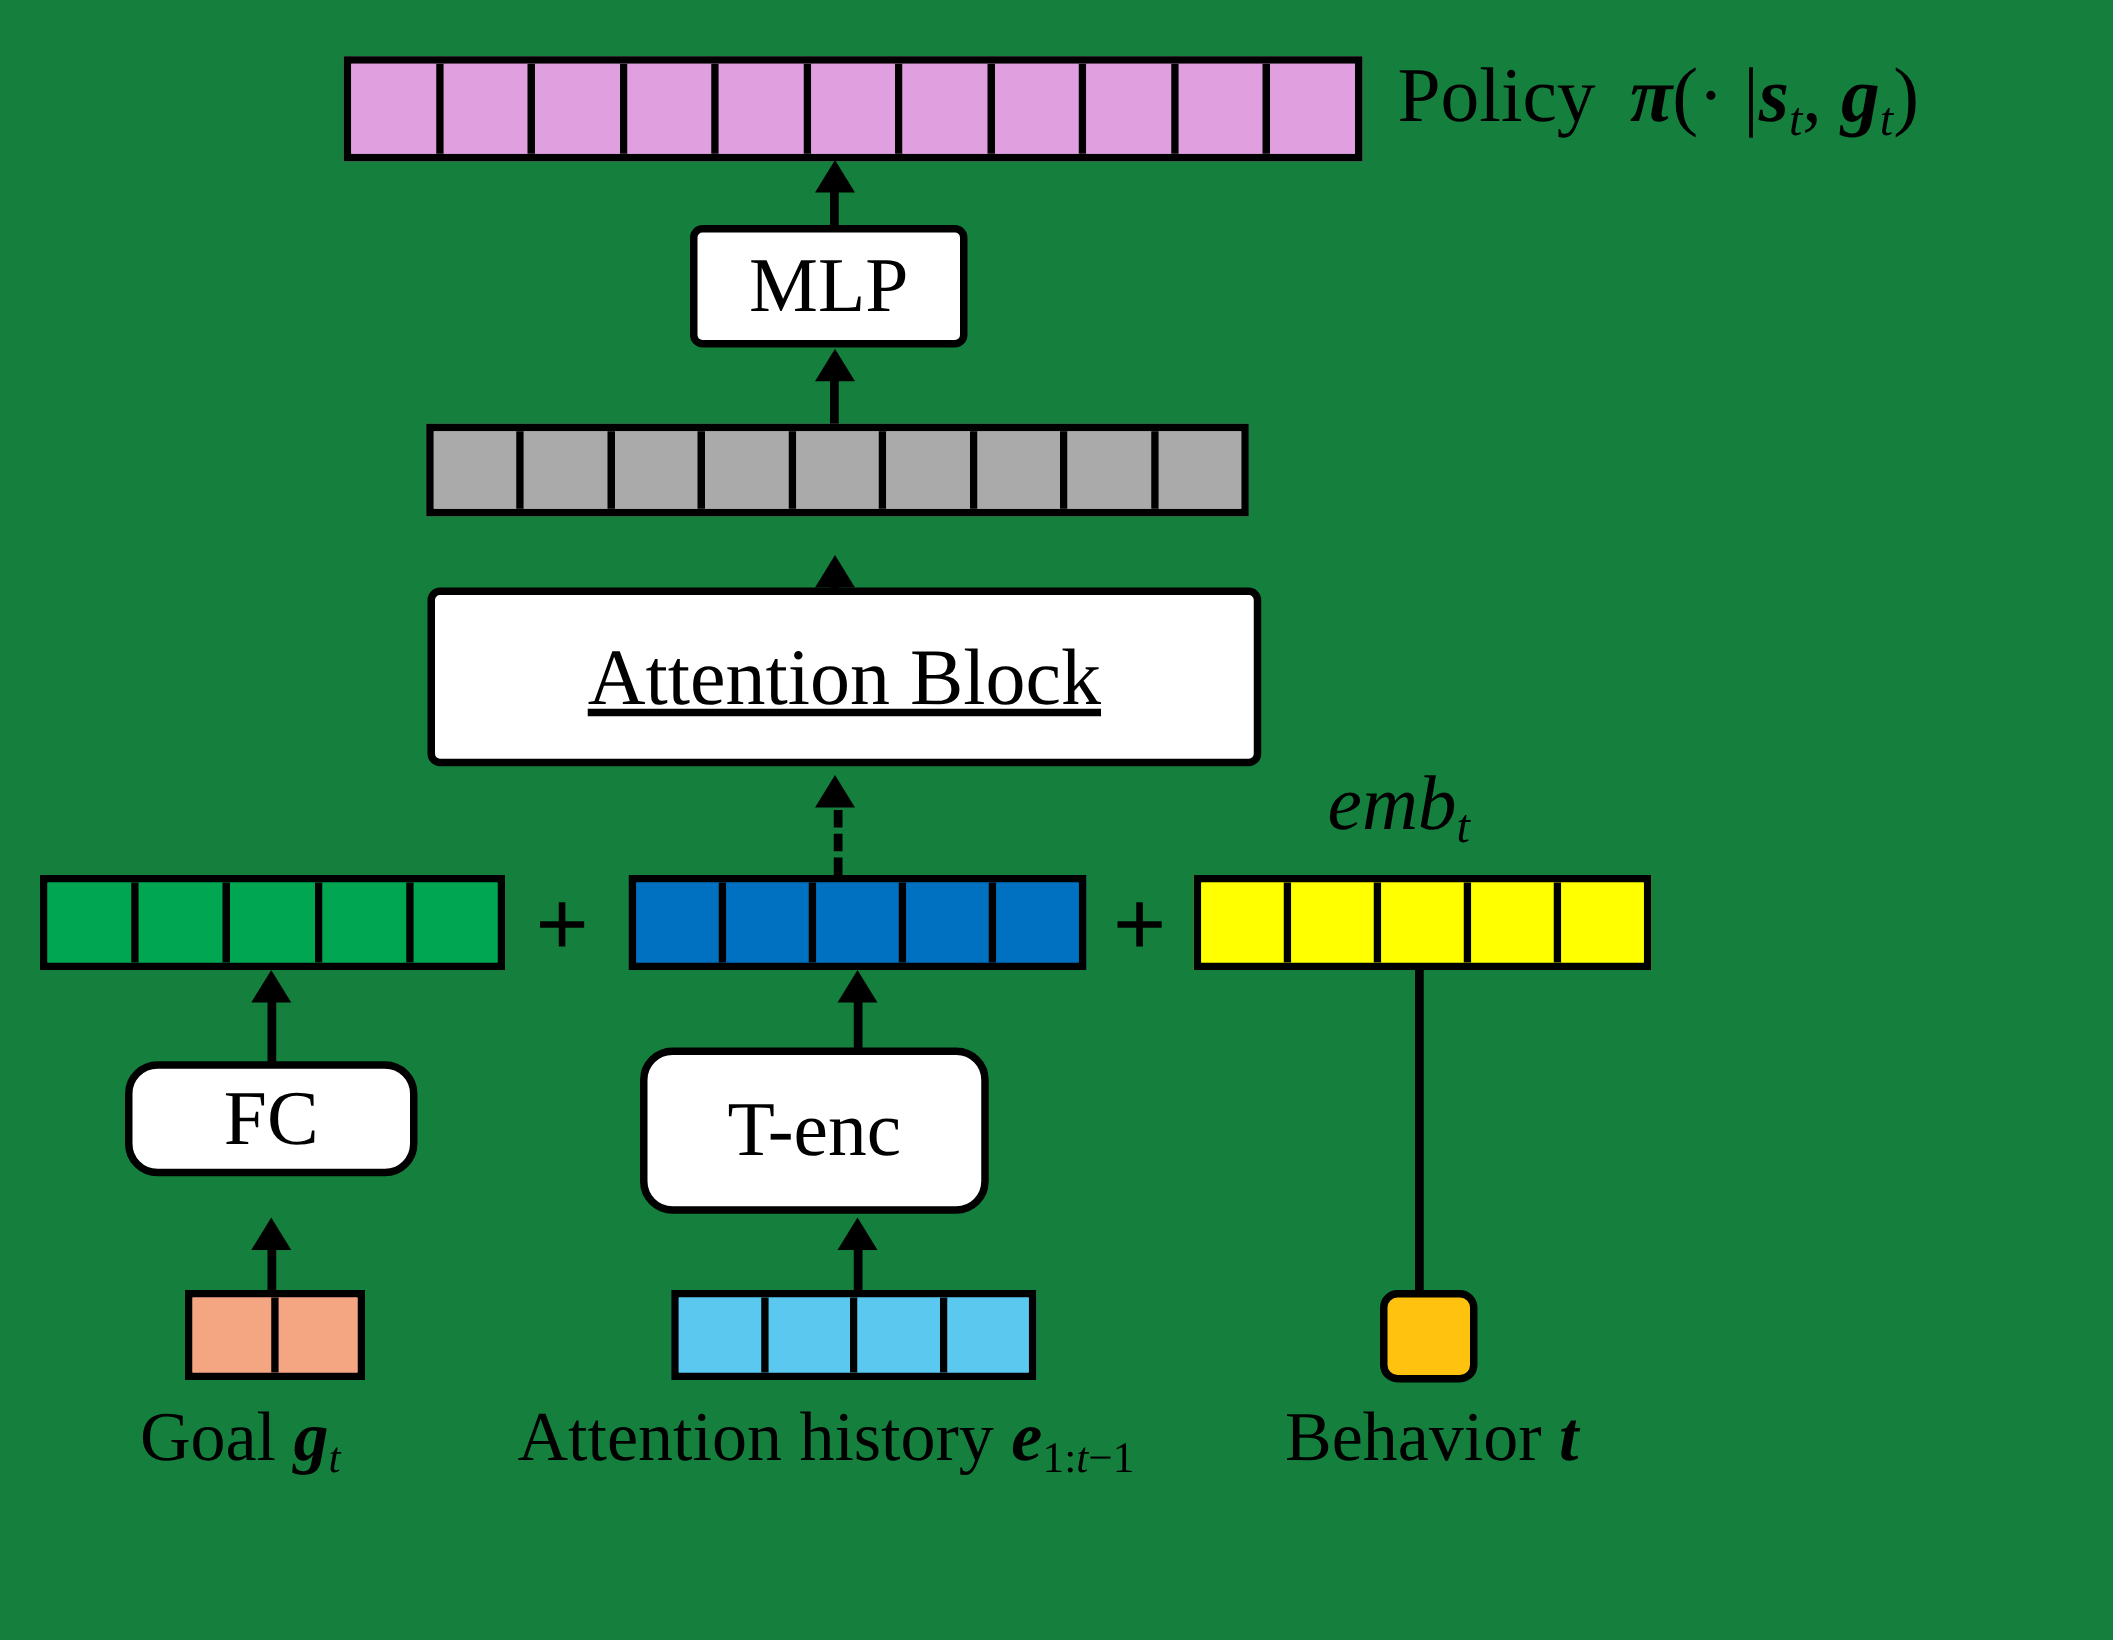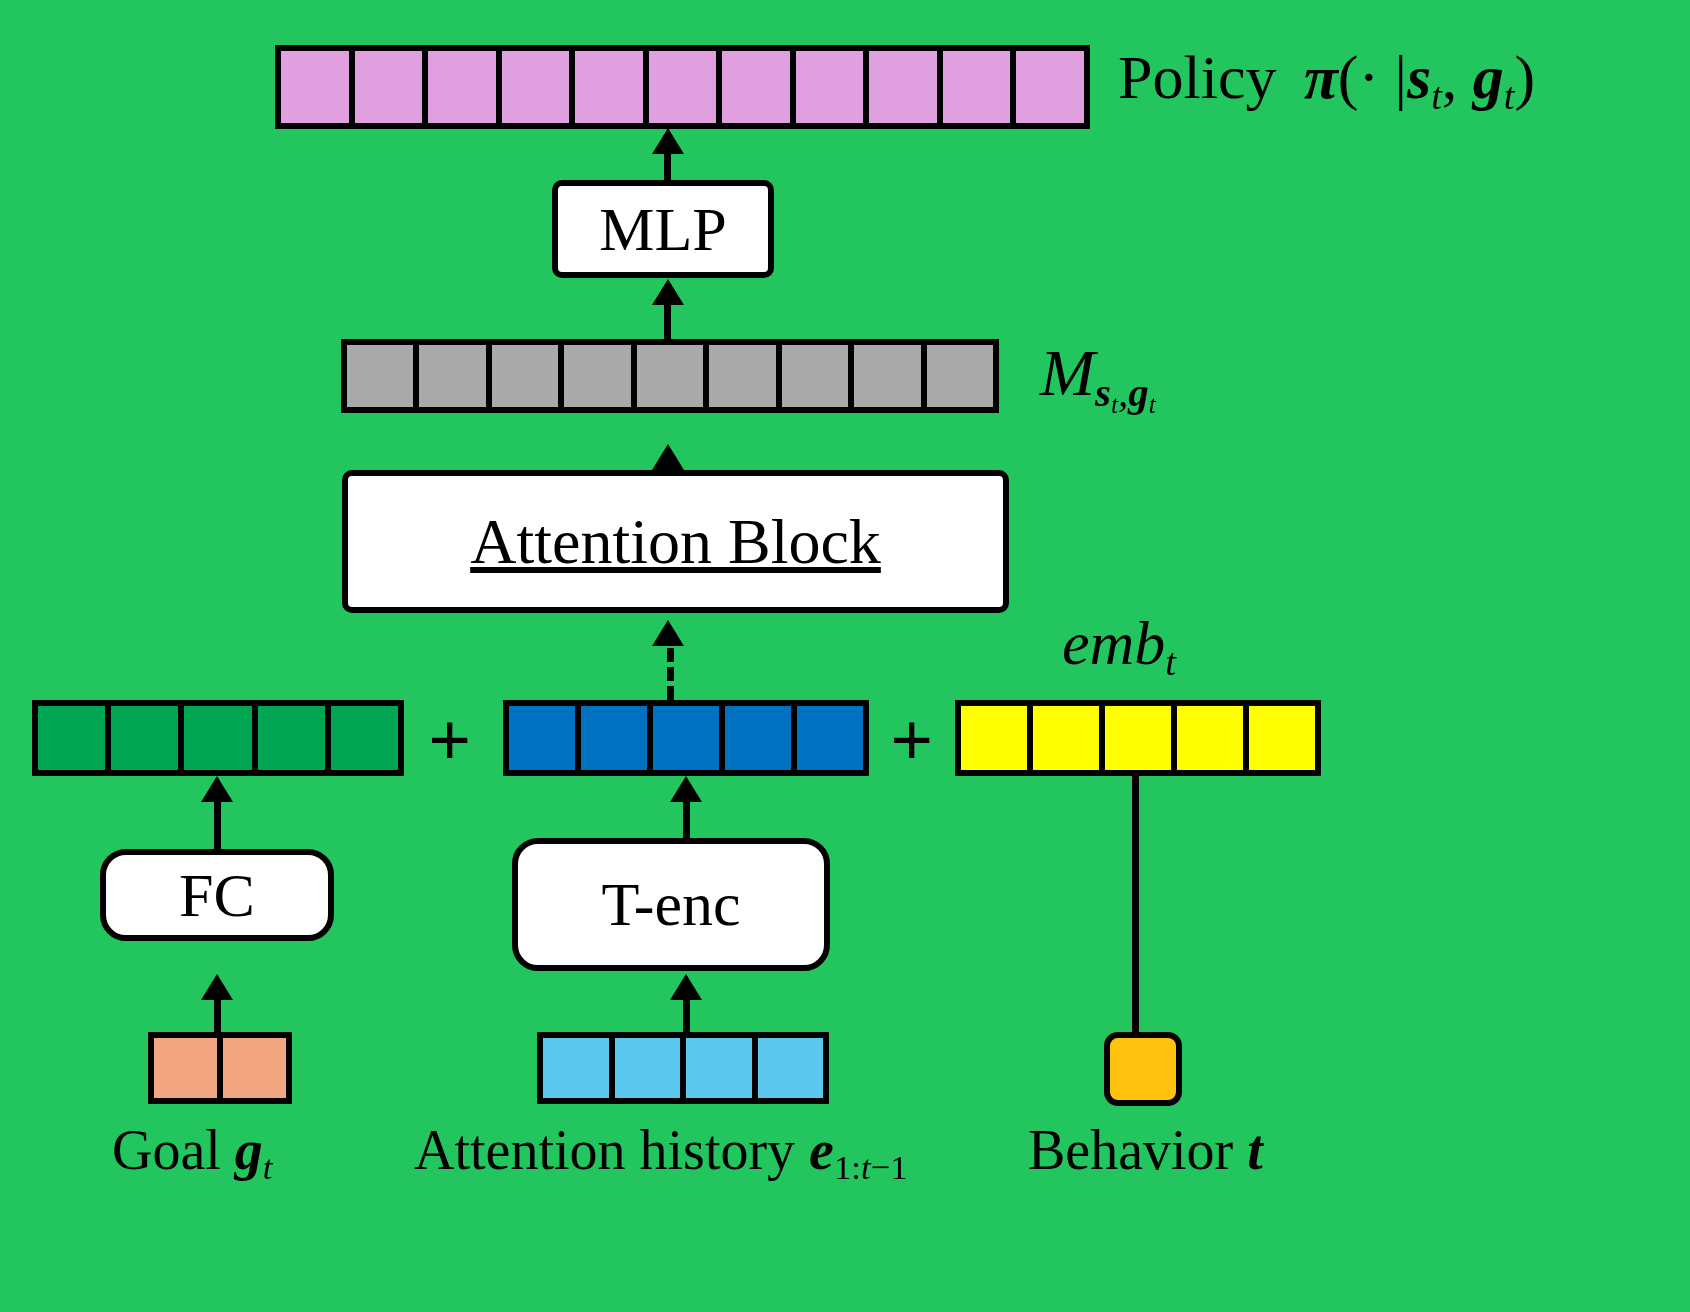--- a/index.html
+++ b/index.html
@@ -7,21 +7,21 @@
     padding: 0;
     background: #ffffff;
   }
   body {
     font-family: "Liberation Serif", "DejaVu Serif", serif;
   }
   #canvas {
     position: relative;
     width: 1690px;
     height: 1312px;
-    background: #22c55e;
+    background: #15803d;
     overflow: hidden;
   }
 
   
   .strip {
     position: absolute;
     display: flex;
     box-sizing: border-box;
     border: 6px solid #000;
     background: #fff;
@@ -124,23 +124,20 @@
     <div class="cell" style="background:#aaaaaa;"></div>
     <div class="cell" style="background:#aaaaaa;"></div>
     <div class="cell" style="background:#aaaaaa;"></div>
     <div class="cell" style="background:#aaaaaa;"></div>
     <div class="cell" style="background:#aaaaaa;"></div>
     <div class="cell" style="background:#aaaaaa;"></div>
     <div class="cell" style="background:#aaaaaa;"></div>
     <div class="cell" style="background:#aaaaaa;"></div>
   </div>
 
-  <div class="lbl italic" style="left:1040px; top:340px; font-size:66px;">
-    <span>M</span><sub class="s"><i class="bi">s</i><sub class="s"><i>t</i></sub><span>,</span><i class="bi">g</i><sub class="s"><i>t</i></sub></sub>
-  </div>
 
   <div class="vline" style="left:664px; top:468px; height:48px;"></div>
   <div class="arrowhead" style="left:652px; top:444px;"></div>
 
   <div class="box r-lg" style="left:342px; top:470px; width:667px; height:143px; font-size:64px;">
     <span>Attention Block</span>
   </div>
 
   <div class="dashline" style="left:667px; top:648px; height:52px;"></div>
   <div class="arrowhead" style="left:652px; top:620px;"></div>
@@ -183,21 +180,21 @@
 
   <div class="vline" style="left:683px; top:800px; height:52px;"></div>
   <div class="arrowhead" style="left:670px; top:776px;"></div>
 
   <div class="vline" style="left:1132px; top:776px; height:262px;"></div>
 
   <div class="box r-md" style="left:100px; top:849px; width:234px; height:92px; font-size:62px;">
     <span>FC</span>
   </div>
 
-  <div class="box r-md" style="left:512px; top:838px; width:318px; height:133px; font-size:62px;">
+  <div class="box r-md" style="left:512px; top:838px; width:279px; height:133px; font-size:62px;">
     <span>T-enc</span>
   </div>
 
   <div class="vline" style="left:214px; top:1000px; height:42px;"></div>
   <div class="arrowhead" style="left:201px; top:974px;"></div>
 
   <div class="vline" style="left:683px; top:1000px; height:42px;"></div>
   <div class="arrowhead" style="left:670px; top:974px;"></div>
 
   <div class="strip" style="left:148px; top:1032px; width:144px; height:72px; background:#f4a582;">

